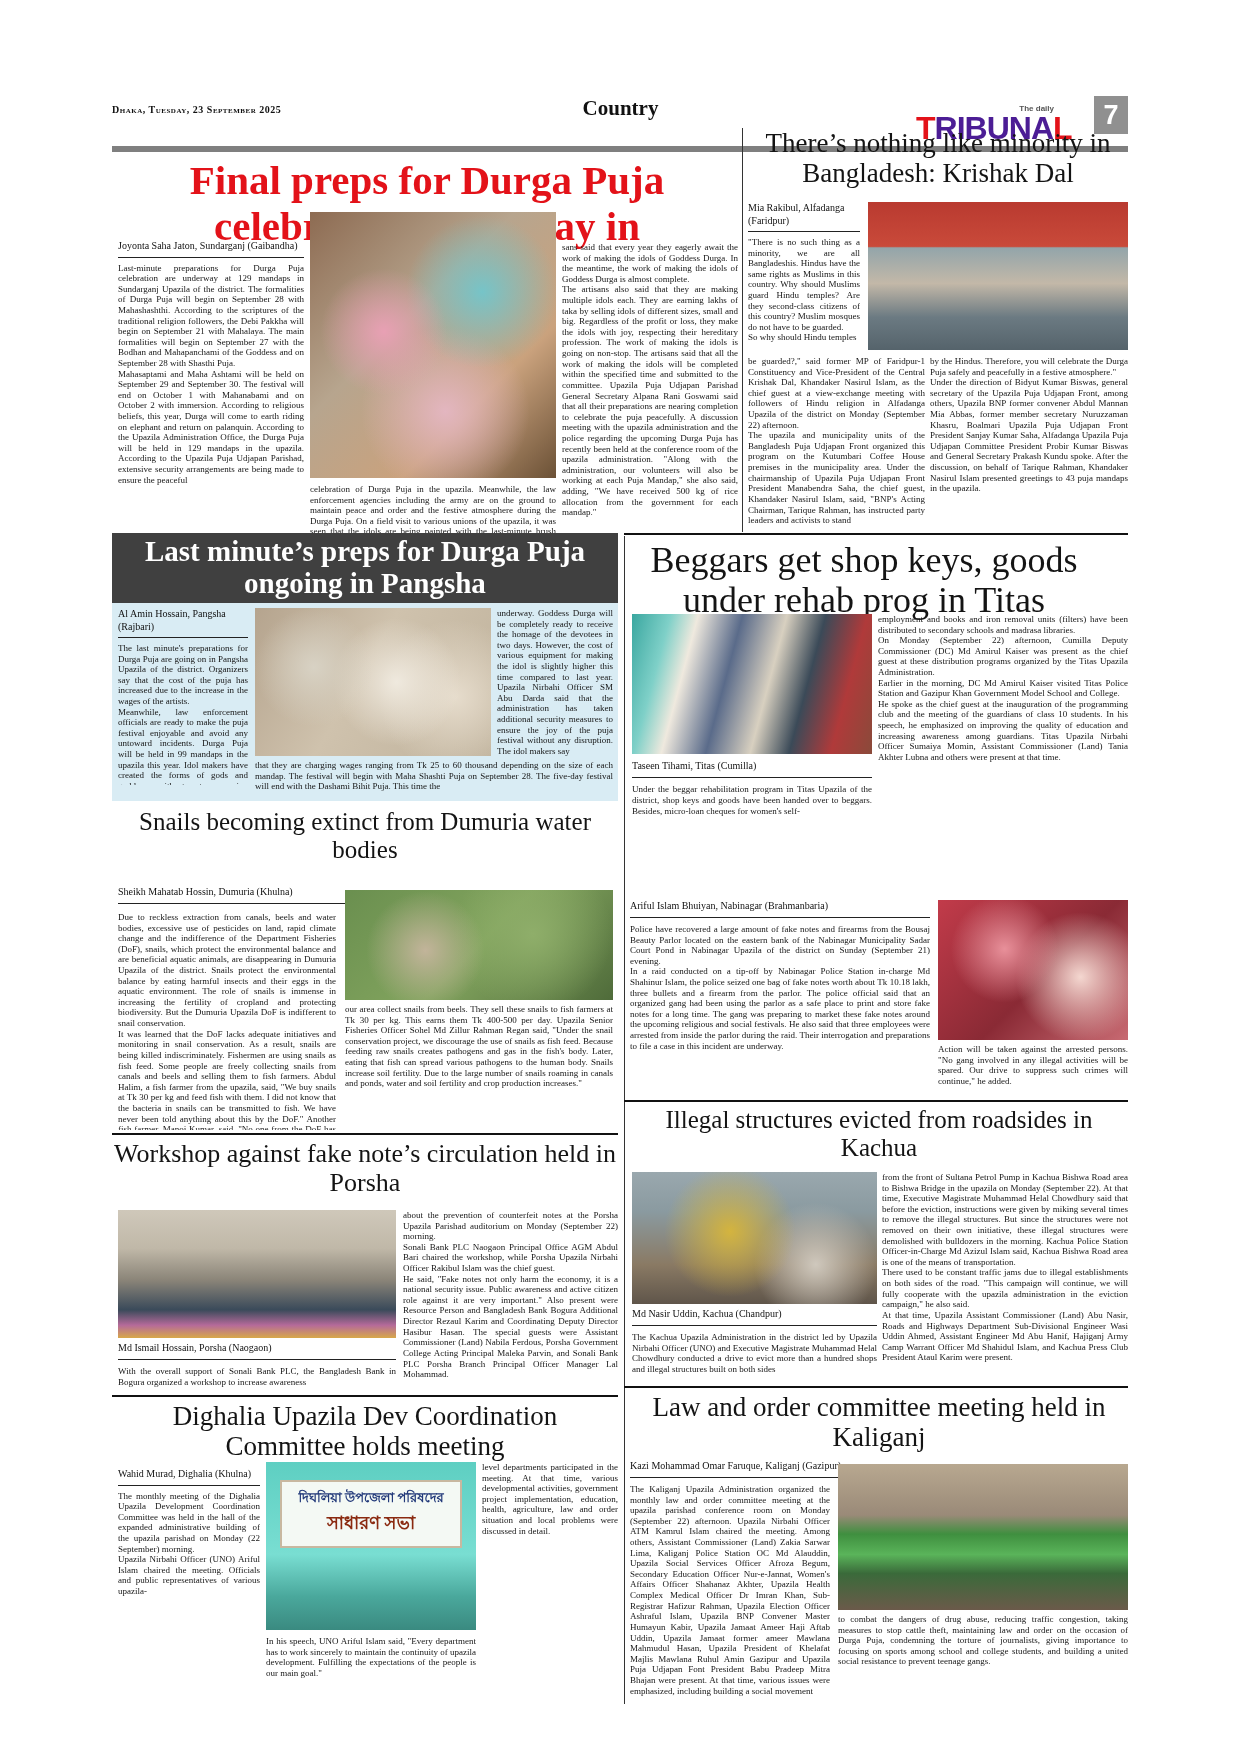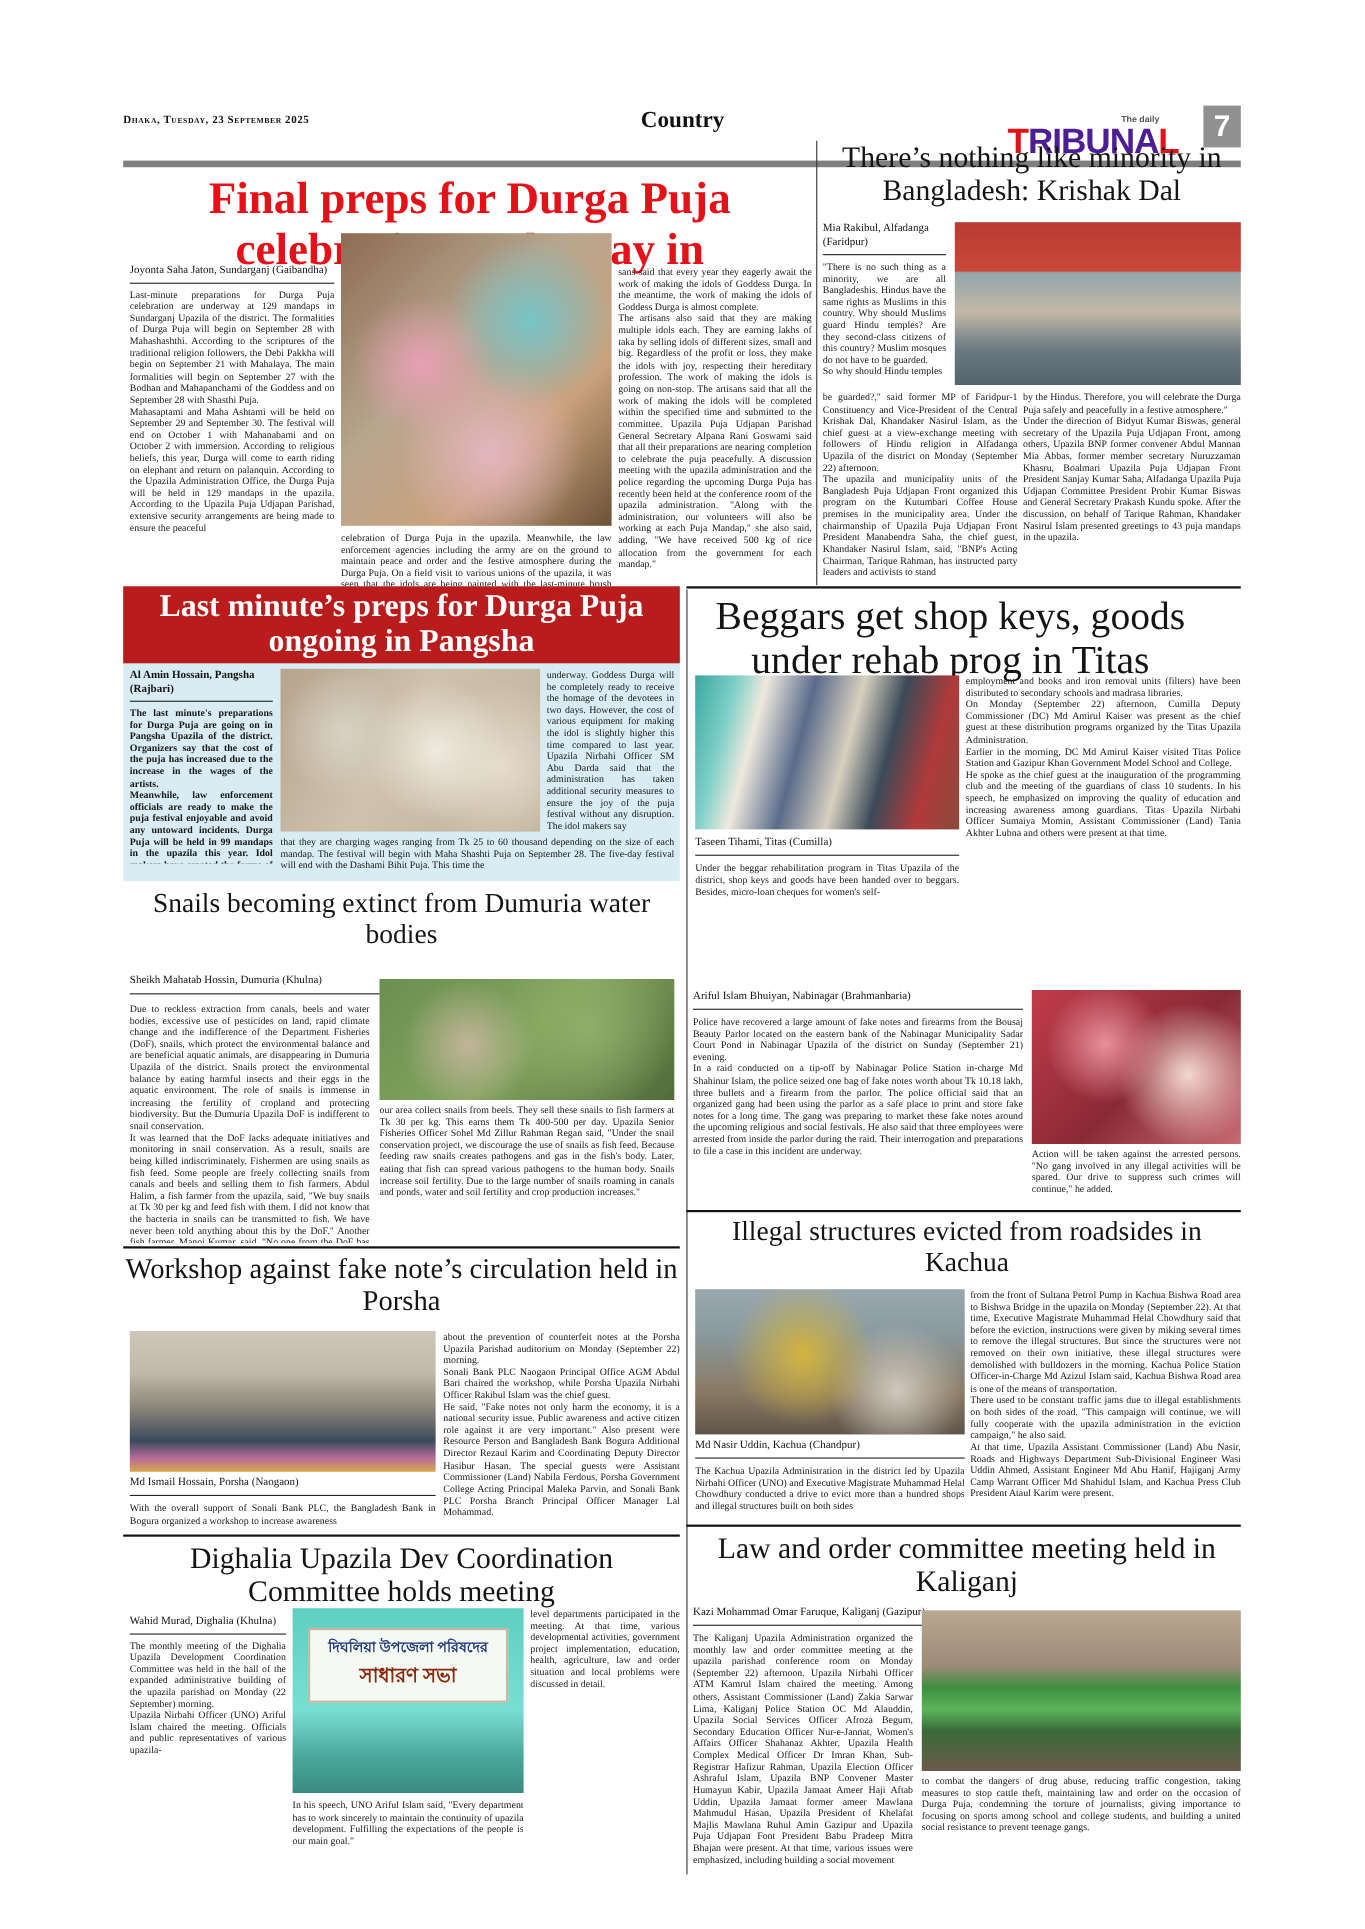--- a/index.html
+++ b/index.html
@@ -7,21 +7,21 @@
         font-family:"Liberation Serif",serif;color:#111;}
   .abs{position:absolute;}
   .body-text{font-size:9px;line-height:1.18;text-align:justify;white-space:pre-line;overflow:hidden;color:#161616;}
   .byline{font-size:10px;line-height:1.25;color:#111;border-bottom:1px solid #222;padding-bottom:4px;}
   .headline{font-family:"Liberation Serif",serif;text-align:center;line-height:1.12;color:#141414;}
   .hl-red{color:#e31219;font-weight:bold;}
   .caption{font-size:9px;line-height:1.2;text-align:justify;overflow:hidden;color:#161616;}
   .rule-h{background:#111;height:2px;}
   .rule-v{background:#333;width:1px;}
   .photo{overflow:hidden;}
-  .teal-box{background:#b91c1c;color:#ffffff;font-weight:bold;text-align:center;}
+  .teal-box{background:#404040;color:#ffffff;font-weight:bold;text-align:center;}
   .pale-blue{background:#d9ecf4;}
   
   .masthead{font-family:"Liberation Sans",sans-serif;font-weight:bold;letter-spacing:-1px;}
   .mh-red{color:#e31219;}
   .mh-dark{color:#4c1d95;text-align:right;}
   .page-box{background:#909090;color:#fff;font-family:"Liberation Sans",sans-serif;
             font-weight:bold;text-align:center;}
   .date-line{font-size:10px;font-weight:bold;font-variant:small-caps;letter-spacing:.5px;}
   .section-title{font-size:21px;font-weight:bold;text-align:center;}
   .tagline{font-family:"Liberation Sans",sans-serif;font-size:8px;font-weight:bold;color:#555;letter-spacing:0;}
@@ -70,21 +70,21 @@
   <div class="abs headline" style="left:748px;top:128px;width:380px;font-size:27px;">There’s nothing like minority in Bangladesh: Krishak Dal</div>
   <div class="abs photo" style="left:868px;top:202px;width:260px;height:148px;background:
       linear-gradient(180deg,#b93a30 0%,#c94a3a 30%,#93a5aa 31%,#c3b8a8 55%,#6b7a82 78%,#55636b 100%);"></div>
   <div class="abs body-text" style="left:748px;top:356px;width:177px;height:172px;">be guarded?," said former MP of Faridpur-1 Constituency and Vice-President of the Central Krishak Dal, Khandaker Nasirul Islam, as the chief guest at a view-exchange meeting with followers of Hindu religion in Alfadanga Upazila of the district on Monday (September 22) afternoon.
 The upazila and municipality units of the Bangladesh Puja Udjapan Front organized this program on the Kutumbari Coffee House premises in the municipality area. Under the chairmanship of Upazila Puja Udjapan Front President Manabendra Saha, the chief guest, Khandaker Nasirul Islam, said, "BNP's Acting Chairman, Tarique Rahman, has instructed party leaders and activists to stand</div>
   <div class="abs body-text" style="left:930px;top:356px;width:198px;height:172px;">by the Hindus. Therefore, you will celebrate the Durga Puja safely and peacefully in a festive atmosphere."
 Under the direction of Bidyut Kumar Biswas, general secretary of the Upazila Puja Udjapan Front, among others, Upazila BNP former convener Abdul Mannan Mia Abbas, former member secretary Nuruzzaman Khasru, Boalmari Upazila Puja Udjapan Front President Sanjay Kumar Saha, Alfadanga Upazila Puja Udjapan Committee President Probir Kumar Biswas and General Secretary Prakash Kundu spoke. After the discussion, on behalf of Tarique Rahman, Khandaker Nasirul Islam presented greetings to 43 puja mandaps in the upazila.</div>
 
   <div class="abs pale-blue" style="left:112px;top:533px;width:506px;height:268px;"></div>
   <div class="abs teal-box headline" style="left:112px;top:533px;width:506px;height:68px;font-size:29px;color:#fff;padding-top:2px;">Last minute’s preps for Durga Puja ongoing in Pangsha</div>
-  <div class="abs" style="left:118px;top:608px;width:130px;font-weight:bold;">
+  <div class="abs" style="left:118px;top:608px;width:130px;">
     <div class="byline">Al Amin Hossain, Pangsha (Rajbari)</div>
     <div class="body-text" style="margin-top:5px;height:142px;">The last minute's preparations for Durga Puja are going on in Pangsha Upazila of the district.  Organizers say that the cost of the puja has increased due to the increase in the wages of the artists.
 Meanwhile, law enforcement officials are ready to make the puja festival enjoyable and avoid any untoward incidents. Durga Puja will be held in 99 mandaps in the upazila this year. Idol makers have created the forms of gods and goddesses with utmost compassion from morning till night. The idol makers said that the first stage of white painting is</div>
   </div>
   <div class="abs photo" style="left:255px;top:608px;width:236px;height:148px;background:
       radial-gradient(circle at 25% 40%,#d8d2c4 0%,rgba(216,210,196,0) 30%),
       radial-gradient(circle at 60% 50%,#efe9de 0%,rgba(239,233,222,0) 40%),
       radial-gradient(circle at 85% 60%,#e6dccc 0%,rgba(230,220,204,0) 35%),
       linear-gradient(120deg,#b5a48e 0%,#cfc2ad 45%,#bfb29c 100%);"></div>
   <div class="abs body-text" style="left:497px;top:608px;width:116px;height:148px;">underway. Goddess Durga will be completely ready to receive the homage of the devotees in two days. However, the cost of various equipment for making the idol is slightly higher this time compared to last year. Upazila Nirbahi Officer SM Abu Darda said that the administration has taken additional security measures to ensure the joy of the puja festival without any disruption. The idol makers say</div>

